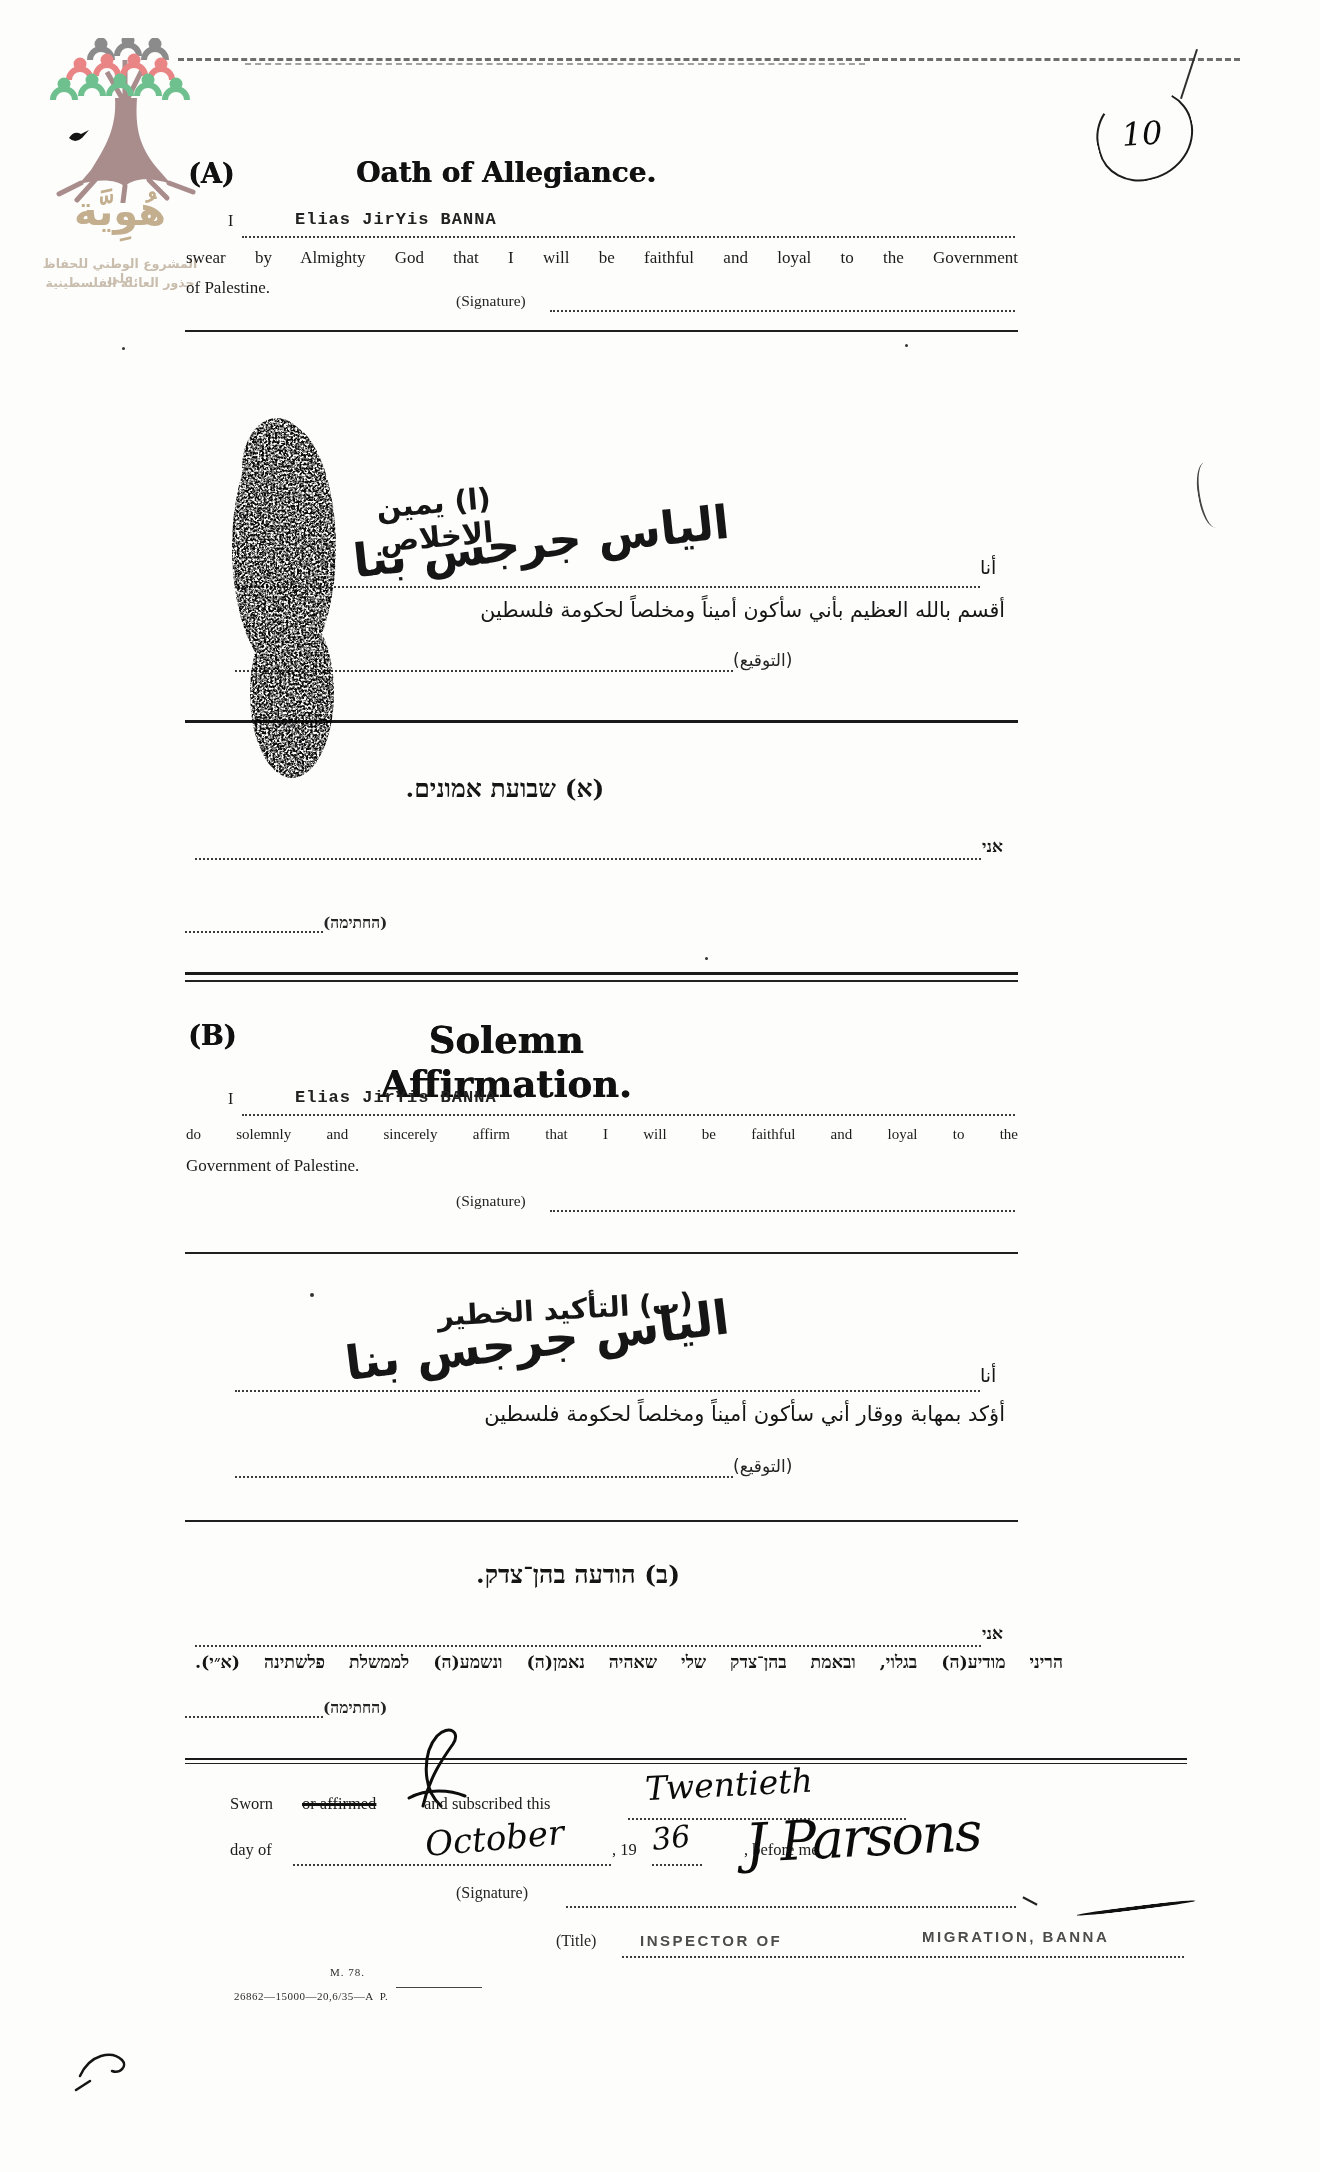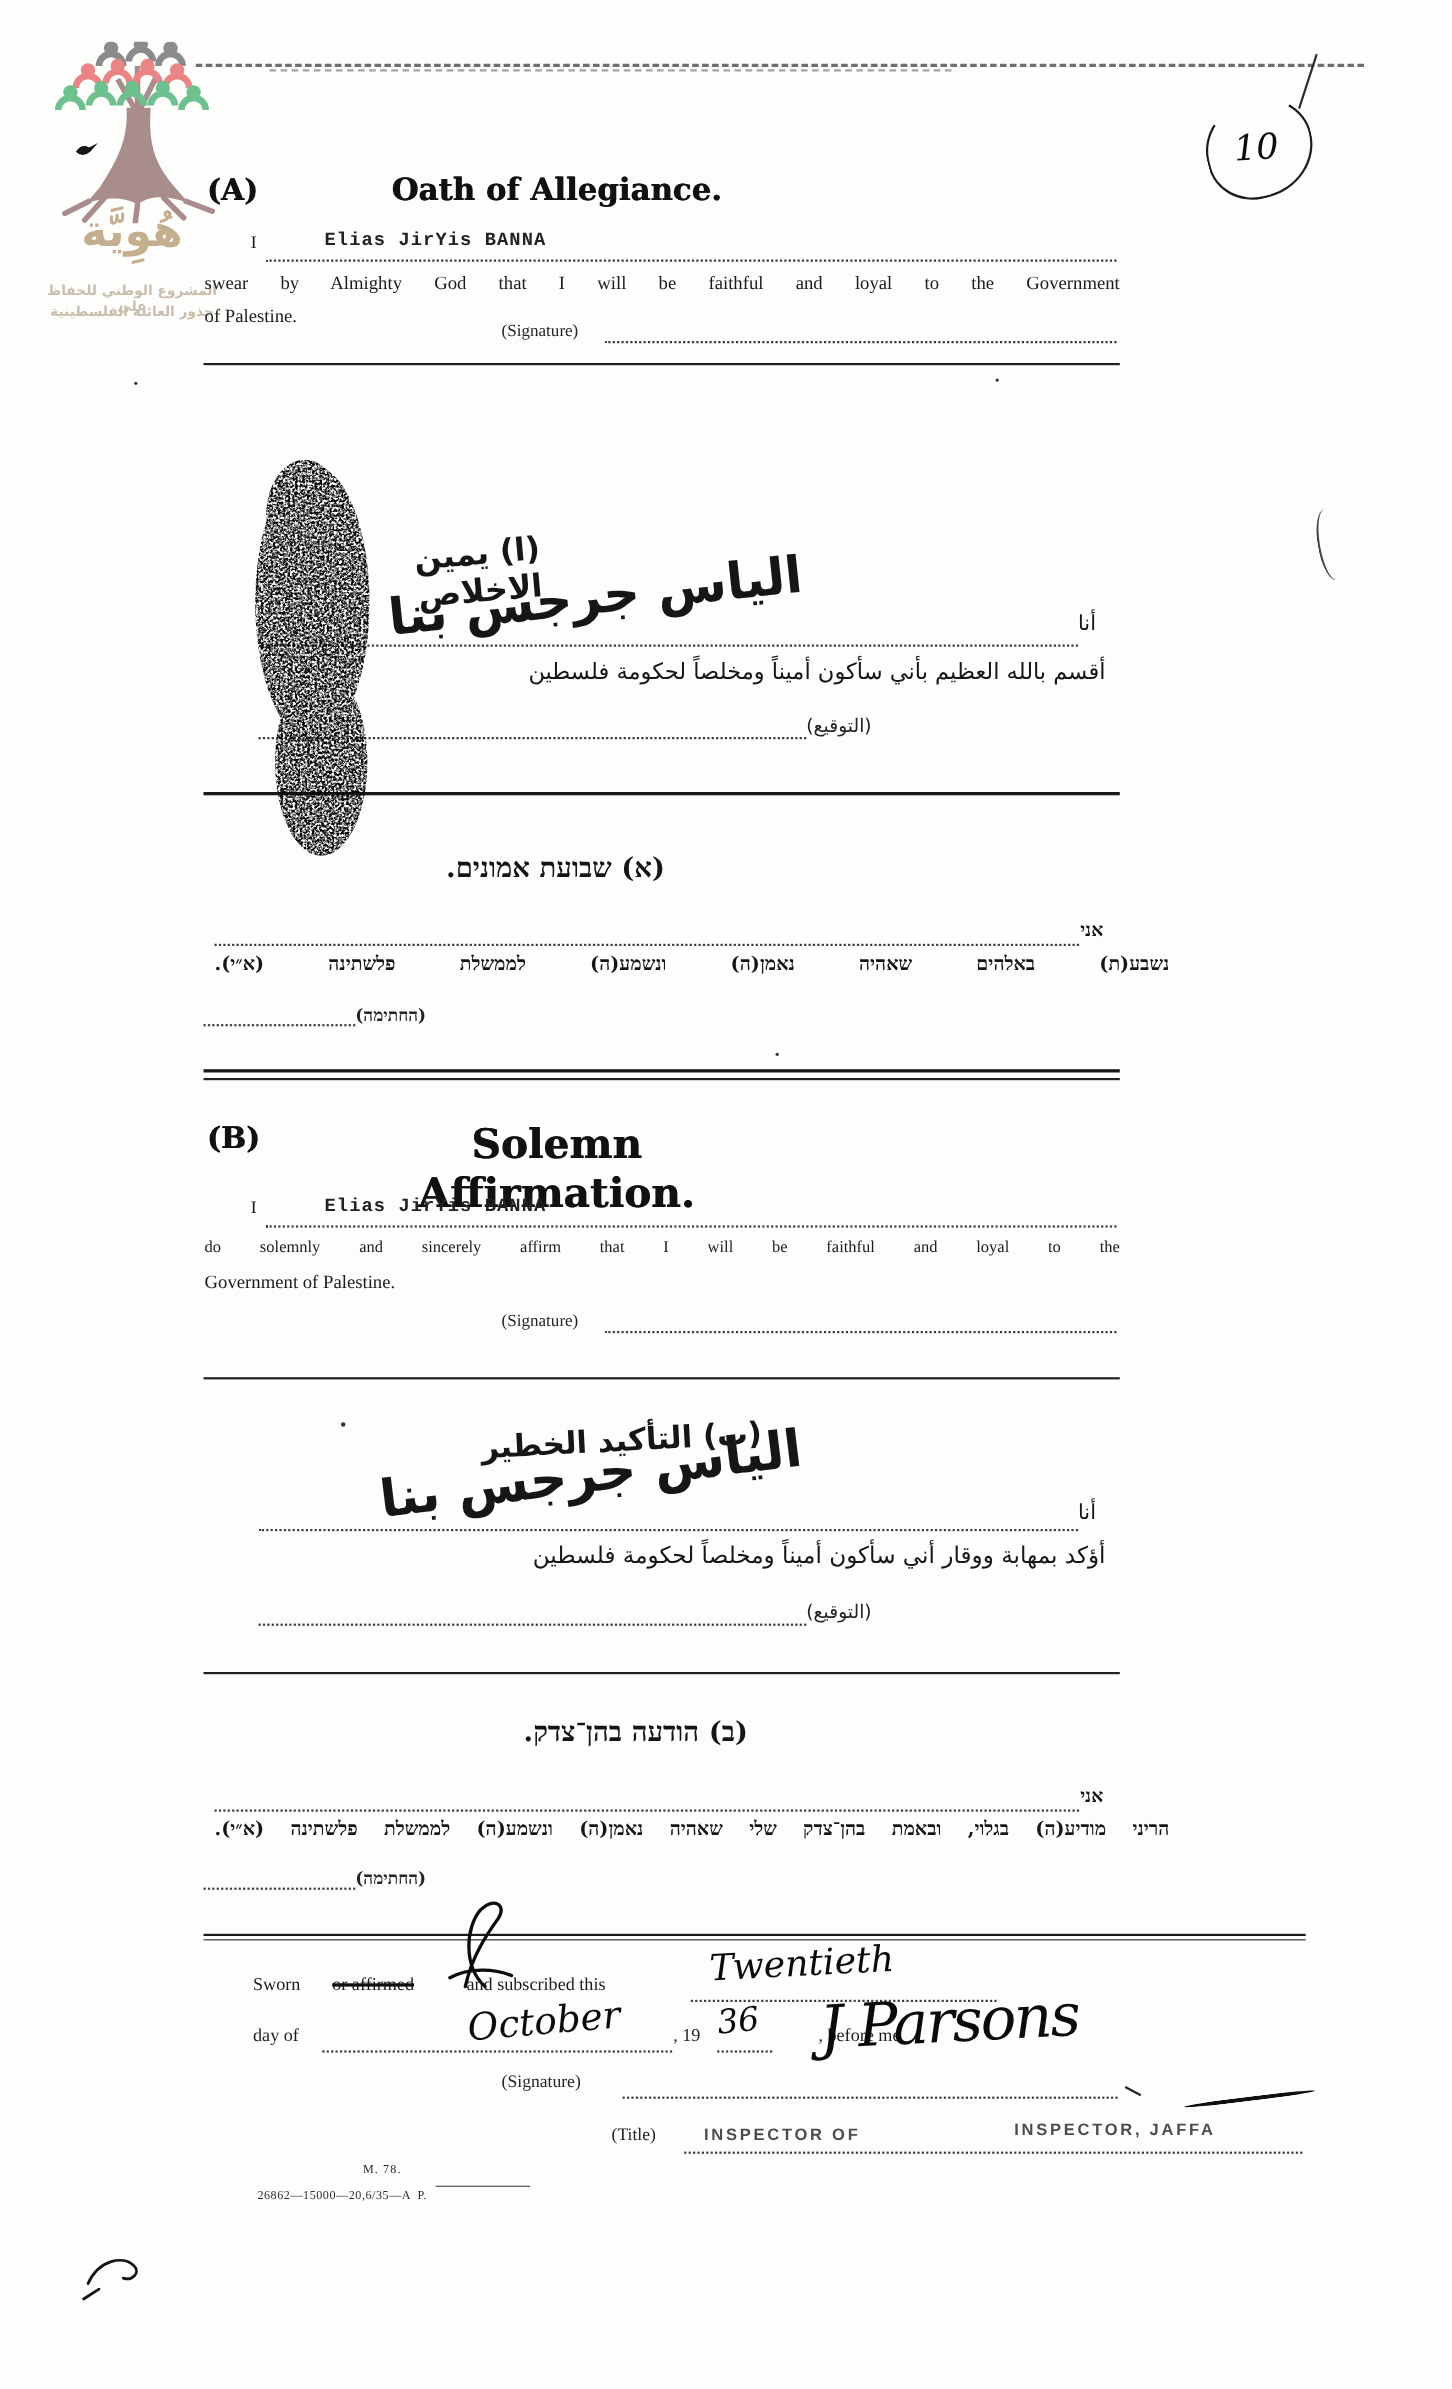--- a/index.html
+++ b/index.html
@@ -137,21 +137,20 @@
     <g filter="url(#fp)" opacity="0.95">
       <ellipse cx="62" cy="140" rx="52" ry="125" fill="#000"></ellipse>
       <ellipse cx="70" cy="285" rx="42" ry="85" fill="#000"></ellipse>
       <ellipse cx="55" cy="60" rx="35" ry="50" fill="#000"></ellipse>
     </g>
   </svg>
 
   <div class="abs heb" style="left:340px;top:774px;width:330px;text-align:center;font-size:25px;">(א) שבועת אמונים.</div>
   <span class="abs heb" style="left:982px;top:836px;font-size:17px;">אני</span>
   <div class="abs dots" style="left:195px;top:858px;width:786px;"></div>
-  <div class="abs heb jl" style="left:195px;top:866px;width:868px;font-size:17.5px;">נשבע(ת) באלהים שאהיה נאמן(ה) ונשמע(ה) לממשלת פלשתינה (א״י).</div>
   <span class="abs heb label" style="left:323px;top:913px;font-size:15.5px;">(החתימה)</span>
   <div class="abs dots" style="left:185px;top:931px;width:138px;"></div>
 
   <div class="abs rule-double" style="left:185px;top:972px;width:833px;"></div>
 
   <div class="abs bl" style="left:188px;top:1020px;font-size:27px;">(B)</div>
   <div class="abs bl" style="left:330px;top:1018px;width:352px;text-align:center;font-size:37px;">Solemn Affirmation.</div>
 
   <span class="abs ser" style="left:228px;top:1090px;font-size:16px;">I</span>
   <div class="abs dots" style="left:242px;top:1114px;width:773px;"></div>
@@ -207,21 +206,21 @@
 
   <span class="abs hand" style="left:745px;top:1806px;font-size:54px;letter-spacing:-2px;transform:rotate(-3deg);">J Parsons</span>
 
   <span class="abs ser label" style="left:456px;top:1884px;font-size:16px;">(Signature)</span>
   <div class="abs dots" style="left:566px;top:1906px;width:450px;"></div>
   <div class="abs" style="left:1022px;top:1900px;width:16px;border-top:2px solid #222;transform:rotate(28deg);"></div>
 
   <span class="abs ser label" style="left:556px;top:1932px;font-size:16px;">(Title)</span>
   <div class="abs dots" style="left:622px;top:1956px;width:562px;"></div>
   <span class="abs stamp" style="left:640px;top:1932px;font-size:15px;">INSPECTOR OF</span>
-  <span class="abs stamp" style="left:922px;top:1928px;font-size:15px;">INSPECTOR, JAFFA</span>
+  <span class="abs stamp" style="left:922px;top:1928px;font-size:15px;">MIGRATION, BANNA</span>
   <div class="abs" style="left:1076px;top:1906px;width:120px;border-top:4px solid #101010;transform:rotate(-7deg);border-radius:50%;"></div>
 
   <span class="abs ser" style="left:330px;top:1966px;font-size:11px;color:#2c2c2c;letter-spacing:1px;">M. 78.</span>
   <div class="abs" style="left:396px;top:1987px;width:86px;border-top:1.5px solid #444;"></div>
   <span class="abs ser" style="left:234px;top:1990px;font-size:11px;color:#2c2c2c;white-space:pre;letter-spacing:0.5px;">26862—15000—20,6/35—A  P.</span>
 
   <svg class="abs" style="left:74px;top:2046px;" width="56" height="50" viewBox="0 0 56 50">
     <g fill="none" stroke="#141414" stroke-width="2.5" stroke-linecap="round">
       <path d="M6,30 C16,8 38,4 48,14 C54,20 46,28 38,25"></path>
       <path d="M2,44 L16,35"></path>

